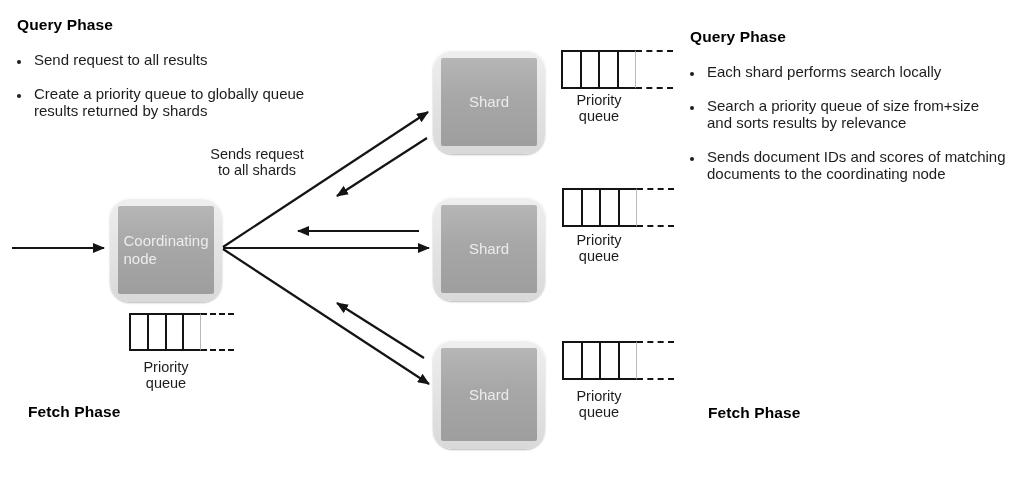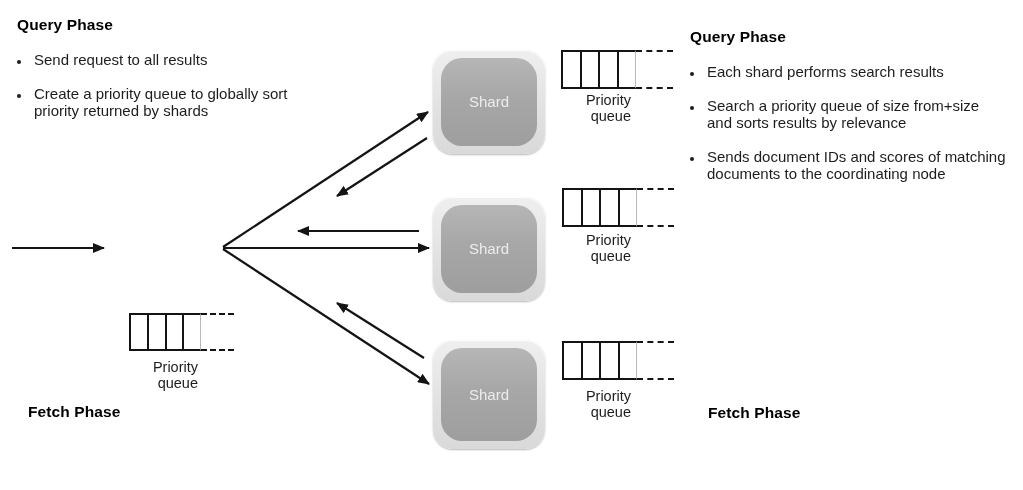--- a/index.html
+++ b/index.html
@@ -14,34 +14,34 @@
   .textblock{position:absolute; color:var(--text);}
   .textblock h2{font-size:15.5px; font-weight:bold; color:var(--heading); margin-bottom:18px; letter-spacing:.1px;}
   .textblock ul{list-style:disc; padding-left:14px;}
   .textblock li{font-size:15px; line-height:1.13; margin-bottom:17px; padding-left:3px; color:var(--text);}
   .textblock li::marker{font-size:12px;}
 
   
   .node{position:absolute; border-radius:20px;
         background:linear-gradient(180deg,#efefef 0%,#e2e2e2 55%,#d9d9d9 100%);
         box-shadow:0 1px 2px rgba(0,0,0,.28), inset 0 1px 0 rgba(255,255,255,.85);}
-  .node-inner{position:absolute; inset:8px; border-radius:21px;
+  .node-inner{position:absolute; inset:8px; border-radius:2px;
         background:linear-gradient(180deg,#b6b6b6 0%, var(--node_inner) 45%, #9e9e9e 100%);
         display:flex; align-items:center; justify-content:center; text-align:left;
         color:var(--node_label); font-size:15px; line-height:1.18; padding:0 6px;}
 
   
   .pq{position:absolute; display:flex; align-items:stretch; height:39px;}
   .pq-solid{display:flex; width:75px; background:#fff;
         border:2.5px solid var(--queue_border); border-right:1px solid #b9b9b9;}
   .pq-cell{flex:1; border-right:2.5px solid var(--queue_border);}
   .pq-cell:last-child{border-right:none;}
   .pq-ext{width:37px; border-top:2.5px dashed var(--queue_border); border-bottom:2.5px dashed var(--queue_border);}
 
-  .annotation{position:absolute; font-size:14.5px; line-height:1.12; text-align:right; color:var(--text);}
+  .annotation{position:absolute; font-size:14.5px; line-height:1.12; text-align:center; color:var(--text);}
 
   .arrows{position:absolute; left:0; top:0; pointer-events:none;}
   .arrow-line{stroke:var(--arrow); stroke-width:2.2; fill:none;}
   .arrow-head{fill:var(--arrow);}
 </style>
 </head>
 <body>
 
 <div class="canvas">
 
@@ -57,41 +57,44 @@
     <line class="arrow-line" x1="223" y1="248" x2="429" y2="248" marker-end="url(#ah)"></line>
     <line class="arrow-line" x1="419" y1="231" x2="298" y2="231" marker-end="url(#ah)"></line>
     <line class="arrow-line" x1="223" y1="249" x2="429" y2="384" marker-end="url(#ah)"></line>
     <line class="arrow-line" x1="424" y1="358" x2="337" y2="303" marker-end="url(#ah)"></line>
   </svg>
 
   <div class="textblock" style="left:17px; top:16px; width:316px;">
     <h2>Query Phase</h2>
     <ul>
       <li>Send request to all results</li>
-      <li>Create a priority queue to globally sort priority returned by shards</li>
+      <li>Create a priority queue to globally queue results returned by shards</li>
     </ul>
   </div>
 
   <div class="textblock" style="left:690px; top:28px; width:318px;">
     <h2>Query Phase</h2>
     <ul>
-      <li>Each shard performs search results</li>
+      <li>Each shard performs search locally</li>
       <li>Search a priority queue of size from+size and sorts results by relevance</li>
       <li>Sends document IDs and scores of matching documents to the coordinating node</li>
     </ul>
   </div>
 
   <div class="textblock" style="left:28px; top:403px; width:322px;">
     <h2>Fetch Phase</h2>
   </div>
 
   <div class="textblock" style="left:708px; top:404px; width:278px;">
     <h2>Fetch Phase</h2>
   </div>
 
+  <div class="node" style="left:110px; top:198px; width:112px; height:104px;">
+    <div class="node-inner">Coordinating node</div>
+  </div>
 
   <div class="node" style="left:433px; top:50px; width:112px; height:104px;">
     <div class="node-inner">Shard</div>
   </div>
   <div class="node" style="left:433px; top:197px; width:112px; height:104px;">
     <div class="node-inner">Shard</div>
   </div>
   <div class="node" style="left:433px; top:340px; width:112px; height:109px;">
     <div class="node-inner">Shard</div>
   </div>
@@ -133,14 +136,15 @@
     <div class="pq-solid" style="width:72px;">
       <div class="pq-cell"></div>
       <div class="pq-cell"></div>
       <div class="pq-cell"></div>
       <div class="pq-cell"></div>
     </div>
     <div class="pq-ext" style="width:33px;"></div>
   </div>
   <div class="annotation" style="left:134px; top:359px; width:64px;">Priority queue</div>
 
+  <div class="annotation" style="left:206px; top:146px; width:102px;">Sends request to all shards</div>
 
 </div>
 
 </body></html>

